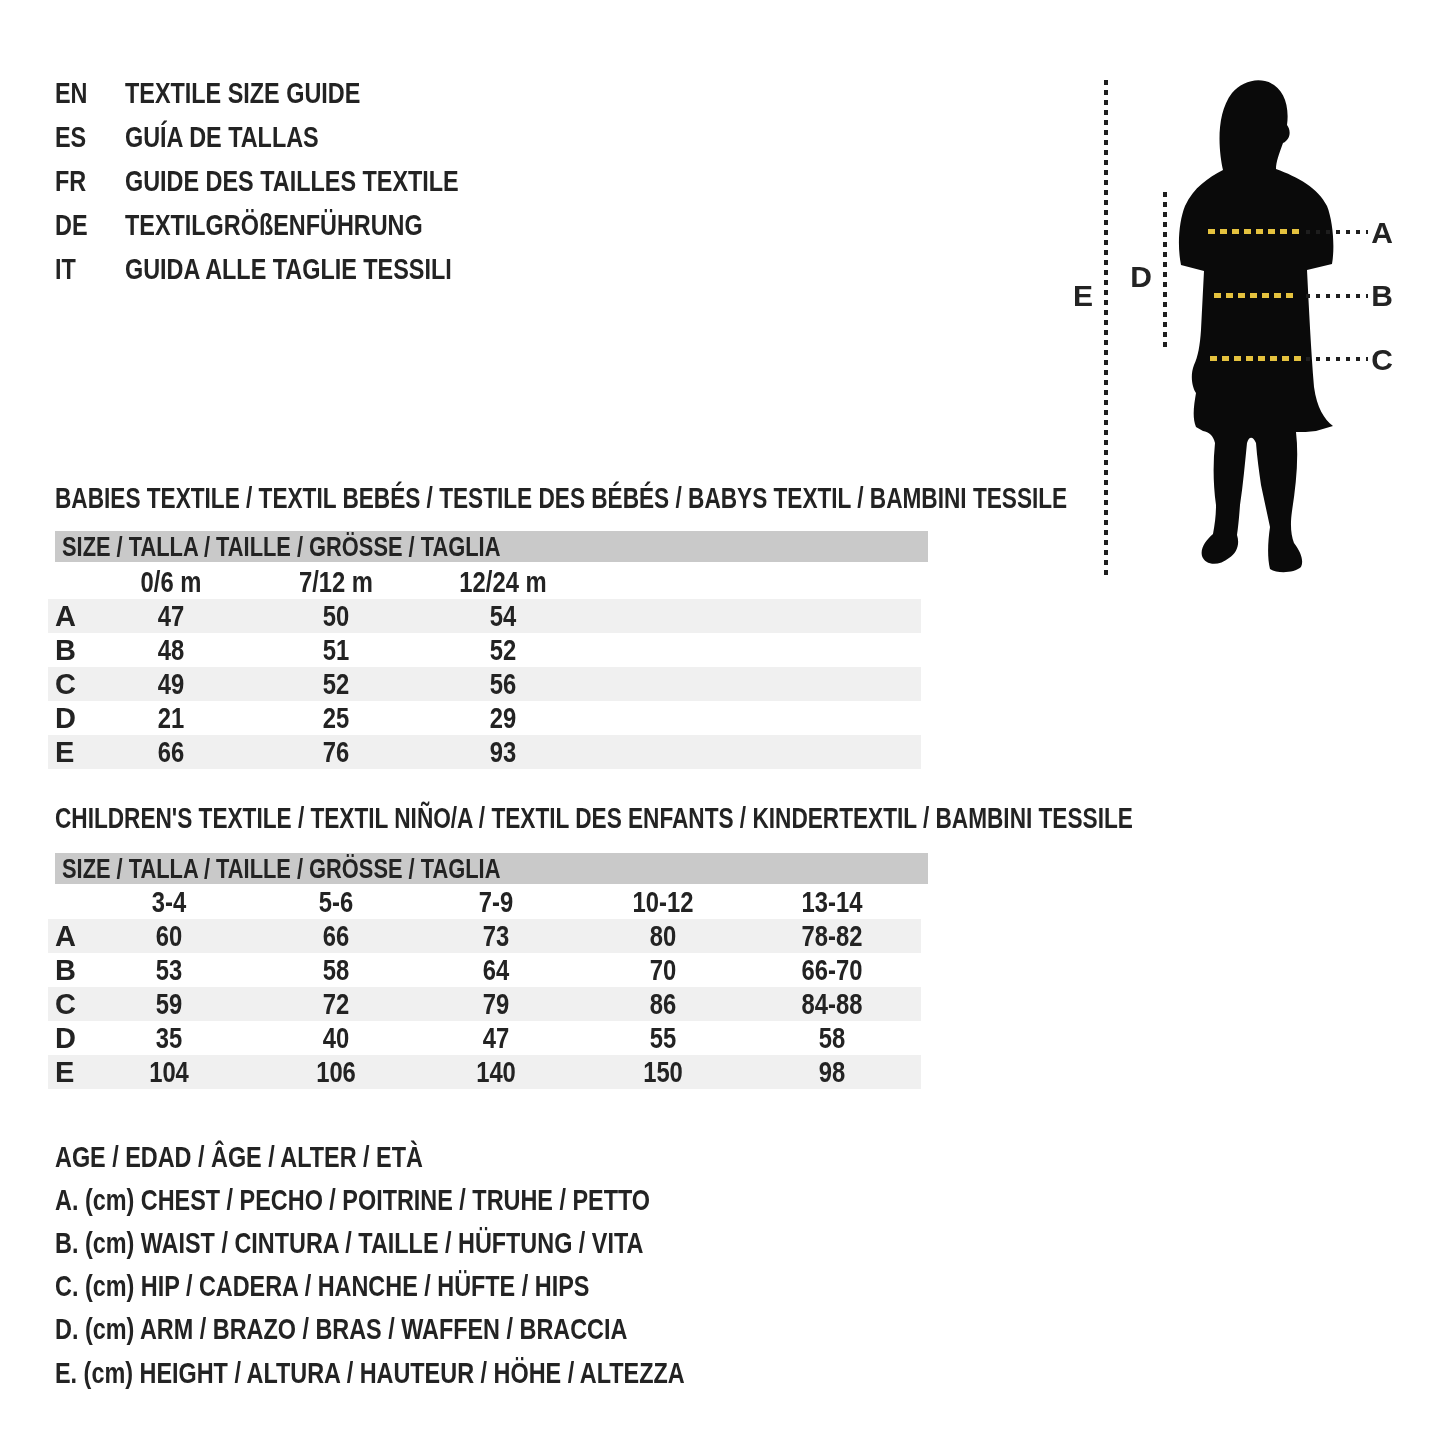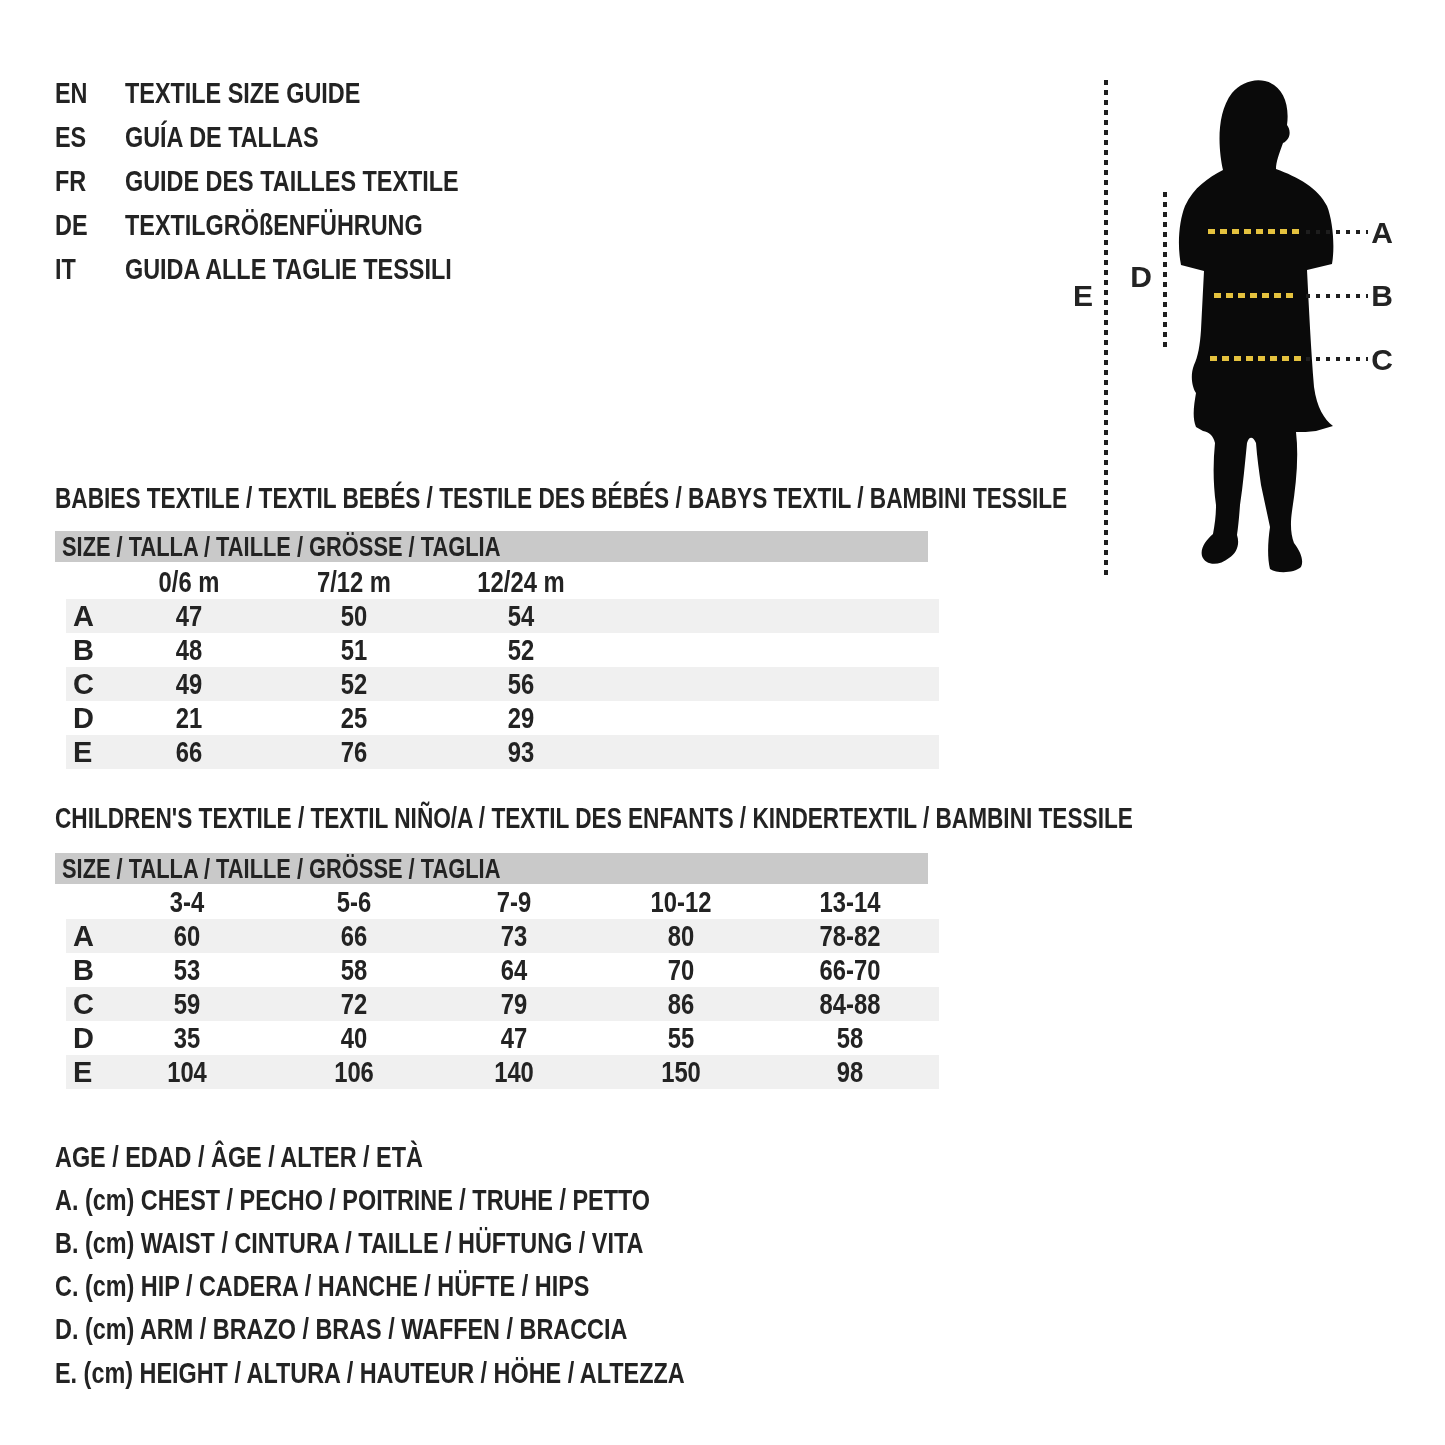--- a/index.html
+++ b/index.html
@@ -9,21 +9,21 @@
   .t{font-weight:700;white-space:nowrap;color:#232323;}
   
   .cl{transform:scaleX(0.78);transform-origin:0 50%;}
   .cc{transform:scaleX(0.82);transform-origin:50% 50%;}
   
   .vdots{width:4px;background:repeating-linear-gradient(180deg,#1e1e1e 0 5px,transparent 5px 10px);}
   .ydash{height:5px;background:repeating-linear-gradient(90deg,#e5c23e 0 7px,transparent 7px 12px);}
   .hdots{height:4px;background:repeating-linear-gradient(90deg,#1e1e1e 0 4px,transparent 4px 10px);}
   
   .tbar{left:55px;width:873px;height:31px;background:#c9c9c9;}
-  .trow{left:66px;width:873px;height:34px;}
+  .trow{left:48px;width:873px;height:34px;}
   .alt{background:#f0f0f0;}
   .cell{position:absolute;width:140px;text-align:center;font-size:29px;line-height:34px;}
   .rlabel{position:absolute;left:7px;font-size:29px;line-height:34px;}
   .colhead{font-size:29px;line-height:34px;}
   .title{font-size:29px;line-height:34px;}
   .legend{font-size:30px;line-height:34px;}
   .lang{font-size:30px;line-height:34px;}
   .figlabel{font-size:30px;line-height:34px;width:34px;text-align:center;}
 </style>
 </head>

